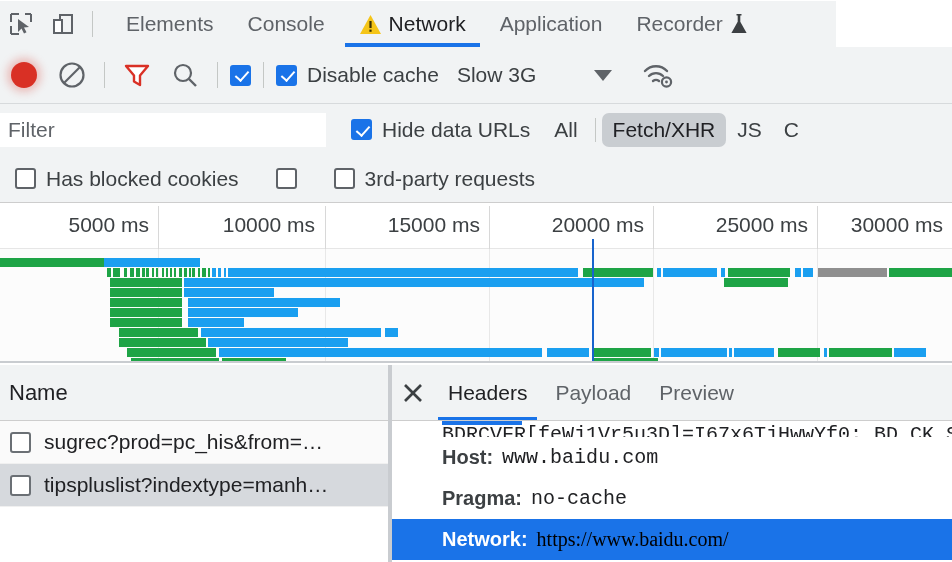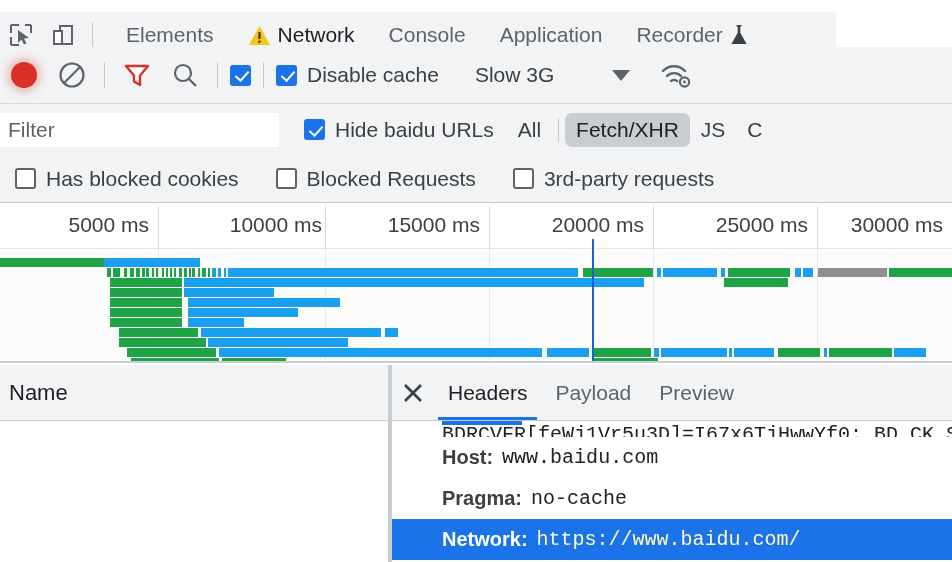--- a/index.html
+++ b/index.html
@@ -7,21 +7,21 @@
     width: 952px; height: 562px;
     font-family: "Liberation Sans", sans-serif;
     background: #ffffff;
     overflow: hidden;
     -webkit-font-smoothing: antialiased;
   }
   #app { position: relative; width: 952px; height: 562px; }
 
   
   .tabbar {
-    position: absolute; left: 0; top: 12px; width: 836px; height: 47px;
+    position: absolute; left: 0; top: 1px; width: 836px; height: 47px;
     background: #f1f3f4;
     display: flex; align-items: center;
     border-bottom: 1px solid #cdcdcd;
   }
   .tool-icon {
     width: 42px; height: 46px;
     display: flex; align-items: center; justify-content: center;
     cursor: pointer;
   }
   .tool-icon svg { display: block; }
@@ -69,35 +69,35 @@
     flex: 0 0 auto; position: relative;
   }
   .chk.on { background: #1a73e8; border-color: #1a73e8; }
   .chk.on::after {
     content: ""; position: absolute;
     left: 5.5px; top: 1.5px; width: 6px; height: 11px;
     border: solid #fff; border-width: 0 2.6px 2.6px 0;
     transform: rotate(42deg);
   }
   .chk-label { font-size: 21px; color: #3c4043; white-space: nowrap; }
-  .throttle-label { font-size: 21px; color: #3c4043; margin-left: 32px; white-space: nowrap; }
+  .throttle-label { font-size: 21px; color: #3c4043; margin-left: 14px; white-space: nowrap; }
   .caret-down {
     width: 0; height: 0; margin-left: 58px;
     border-left: 9px solid transparent; border-right: 9px solid transparent;
     border-top: 11px solid #5f6368; cursor: pointer;
   }
 
   
   .toolbar2 {
     position: absolute; left: 0; top: 104px; width: 952px; height: 51px;
     background: #f1f3f4;
     display: flex; align-items: center;
   }
   .filter-input {
-    width: 279px; height: 34px; margin-left: 0;
+    width: 326px; height: 34px; margin-left: 0;
     background: #ffffff; border: none; outline: none;
     font-size: 21px; color: #3c4043; padding: 0 8px;
     font-family: "Liberation Sans", sans-serif;
   }
   .filter-input::placeholder { color: #5f6368; opacity: 1; }
   .type-item {
     font-size: 21px; color: #3c4043;
     padding: 5px 11px; border-radius: 7px;
     white-space: nowrap; cursor: pointer;
   }
@@ -210,21 +210,21 @@
   .hdr-row.hl { background: #1a73e8; }
   .hdr-key {
     font-size: 20px; font-weight: bold; color: #3c4043;
     font-family: "Liberation Sans", sans-serif;
   }
   .hdr-row.hl .hdr-key { color: #ffffff; }
   .hdr-val {
     font-size: 20px; color: #202124; margin-left: 9px;
     font-family: "Liberation Mono", monospace;
   }
-  .hdr-row.hl .hdr-val { color: #fef9c3; }
+  .hdr-row.hl .hdr-val { color: #000000; font-family: Liberation Serif, serif; }
   .clip-text {
     font-size: 20px; color: #202124;
     font-family: "Liberation Mono", monospace;
     position: relative; top: 9px;
   }
   .clip-underline {
     position: absolute; left: 50px; top: 0; width: 80px; height: 4px;
     background: #1a73e8;
   }
 </style>
@@ -244,38 +244,38 @@
       <svg width="26" height="26" viewBox="0 0 26 26">
         <rect x="10" y="4" width="12" height="18" fill="none" stroke="#5f6368" stroke-width="2"></rect>
         <rect x="4" y="9" width="8" height="13" fill="#fff" stroke="#5f6368" stroke-width="2"></rect>
       </svg>
     </div>
     <div class="vsep"></div>
     <div class="tabs">
 
       <div class="tab">
         <span>Elements</span>
+      </div>
+
+      <div class="tab">
+        <span>Console</span>
       </div>
 
       <div class="tab active">
         <span>
           <svg class="warn-tri" width="23" height="21" viewBox="0 0 23 21">
             <path d="M11.5 1 L22 20 L1 20 Z" fill="#f5c518"></path>
             <rect x="10.4" y="7" width="2.2" height="7" fill="#3c3000"></rect>
             <rect x="10.4" y="15.6" width="2.2" height="2.2" fill="#3c3000"></rect>
           </svg>
         </span>
         <span>Network</span>
       </div>
 
       <div class="tab">
-        <span>Console</span>
-      </div>
-
-      <div class="tab">
         <span>Application</span>
       </div>
 
       <div class="tab">
         <span>Recorder</span>
         <span>
           <svg class="flask" width="18" height="22" viewBox="0 0 18 22">
             <path d="M6.5 1 h5 v1.6 h-1.2 v6.2 L16.6 20 H1.4 L7.7 8.8 V2.6 H6.5 Z" fill="#3c4043"></path>
           </svg>
         </span>
@@ -331,52 +331,51 @@
       </svg>
     </div>
   </div>
 
   <div class="toolbar2">
     <input class="filter-input" type="text" placeholder="Filter" style="">
 
 
     <div class="chk-wrap" style="margin-left:21px">
       <span class="chk on"></span>
-      <span class="chk-label">Hide baidu URLs</span>
+      <span class="chk-label">Hide data URLs</span>
     </div>
 
     <div class="type-item" style="margin-left:9px">All</div>
     <div class="vsep" style="height:24px;margin:0 6px"></div>
     <div class="type-item sel">Fetch/XHR</div>
     <div class="type-item">JS</div>
     <div class="type-item">C</div>
   </div>
 
   <div class="toolbar3">
     <div class="chk-wrap">
       <span class="chk"></span>
       <span class="chk-label">Has blocked cookies</span>
     </div>
     <div class="chk-wrap">
       <span class="chk"></span>
-      <span class="chk-label">Blocked Requests</span>
     </div>
     <div class="chk-wrap">
       <span class="chk"></span>
       <span class="chk-label">3rd-party requests</span>
     </div>
   </div>
 
   <div class="overview">
     <div class="ruler"></div>
     <div id="ticks">
         <div class="tick-line" style="left: 158px;"></div>
         <div class="tick-label" style="left: 158px;">5000 ms</div>
         <div class="tick-line" style="left: 325px;"></div>
-        <div class="tick-label" style="left: 331px;">10000 ms</div>
+        <div class="tick-label" style="left: 324px;">10000 ms</div>
         <div class="tick-line" style="left: 489px;"></div>
         <div class="tick-label" style="left: 489px;">15000 ms</div>
         <div class="tick-line" style="left: 653px;"></div>
         <div class="tick-label" style="left: 653px;">20000 ms</div>
         <div class="tick-line" style="left: 817px;"></div>
         <div class="tick-label" style="left: 817px;">25000 ms</div>
         <div class="tick-label" style="left: 952px;">30000 ms</div>
       </div>
     <div id="grid">
         <div class="grid-line" style="left: 158px;"></div>
@@ -478,20 +477,30 @@
       </div>
     <div class="marker-line" id="marker" style="left: 592px;"></div>
   </div>
 
   <div class="bottom">
 
     <div class="reqpane">
       <div class="req-head">
         <span>Name</span>
       </div>
+      <div id="reqrows">
+          <div class="req-row alt">
+            <span class="row-chk"></span>
+            <span class="req-name">sugrec?prod=pc_his&amp;from=…</span>
+          </div>
+          <div class="req-row sel">
+            <span class="row-chk"></span>
+            <span class="req-name">tipspluslist?indextype=manh…</span>
+          </div>
+        </div>
     </div>
 
     <div class="splitter"></div>
 
     <div class="detailpane">
       <div class="detail-tabs">
         <div class="close-x">
           <svg width="22" height="22" viewBox="0 0 22 22">
             <line x1="3" y1="3" x2="19" y2="19" stroke="#3c4043" stroke-width="2.6"></line>
             <line x1="19" y1="3" x2="3" y2="19" stroke="#3c4043" stroke-width="2.6"></line>

